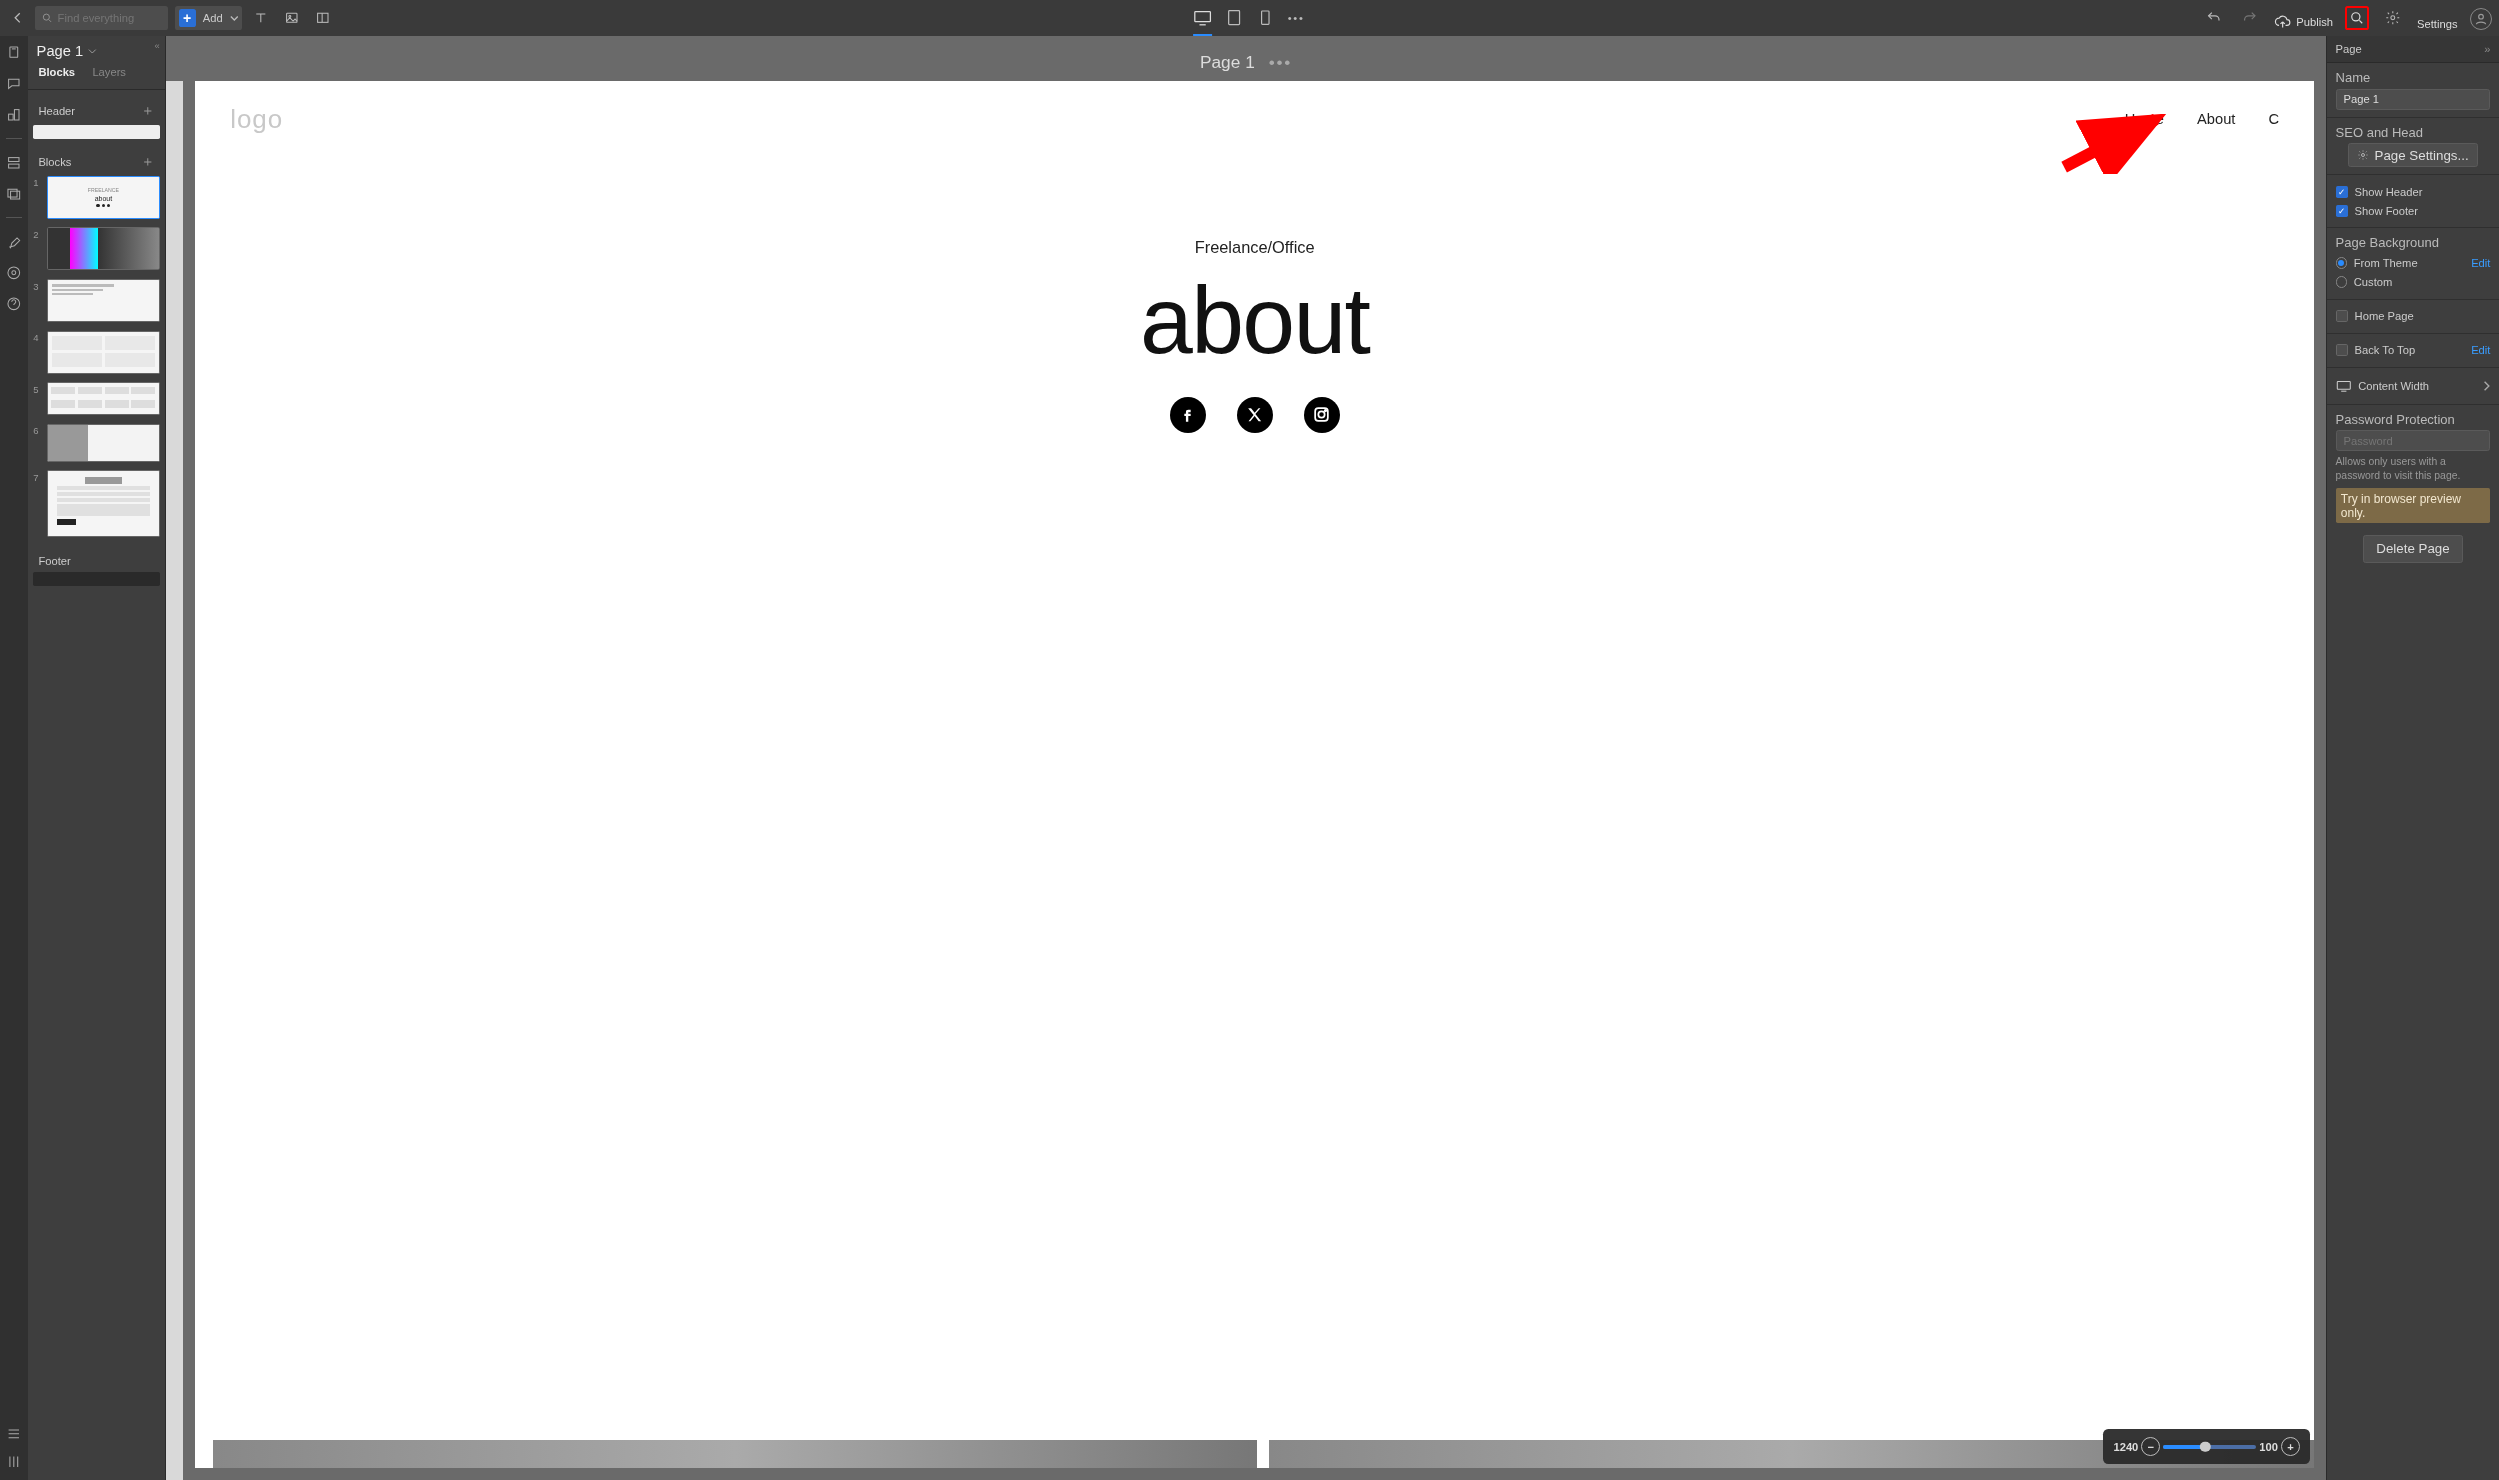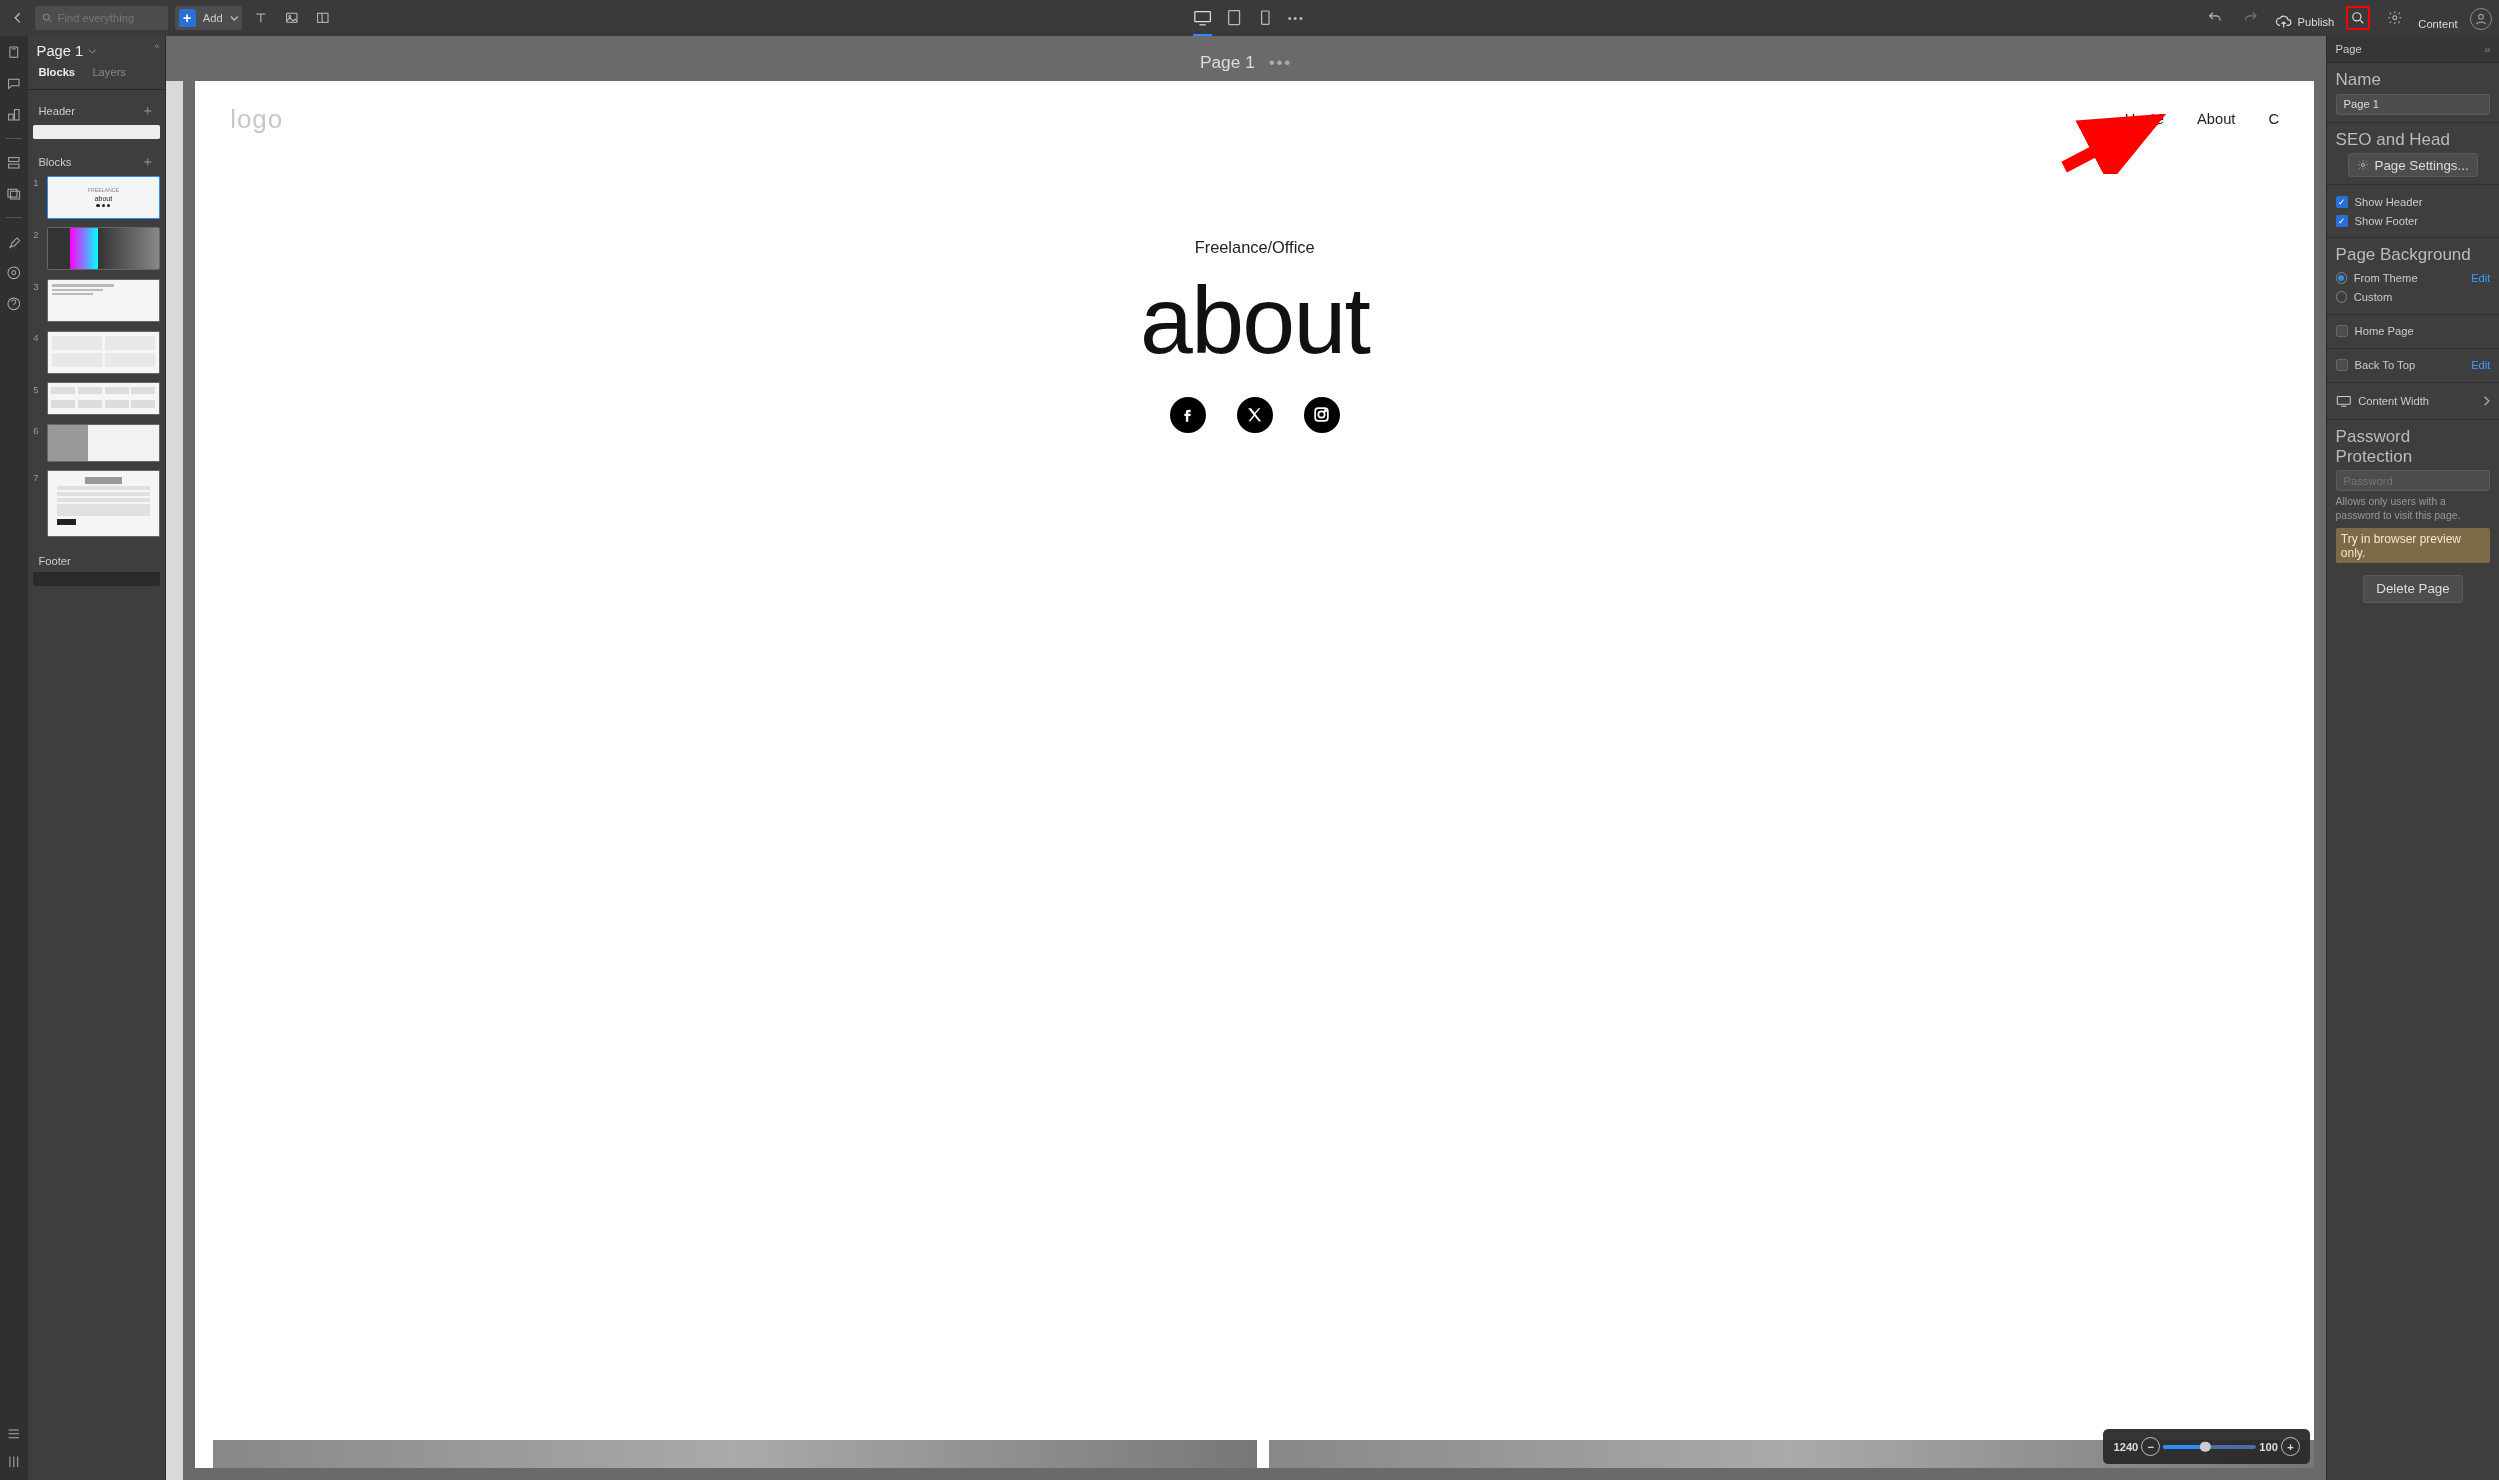--- a/index.html
+++ b/index.html
@@ -83,21 +83,21 @@
 .zoom-track { width:93px; height:4.3px; background:#4b6da5; border-radius:2.6px; position:relative;}
 .zoom-track .fill { position:absolute; left:0; top:0; bottom:0; width:45%; background:#2a8cff; border-radius:2.6px;}
 .zoom-track .knob { position:absolute; left:45%; top:50%; width:10.4px; height:10.4px; border-radius:50%; background:#ccc; transform:translate(-50%,-50%);}
 .zoom-btn { width:19px;height:19px;border:1.7px solid #bbb;border-radius:50%;display:flex;align-items:center;justify-content:center;font-weight:bold;}
 
 
 .panel { width:173px; background:#3e3e3e; border-left:0.9px solid #2a2a2a; color:#ccc; overflow:auto;}
 .panel-head { display:flex; align-items:center; justify-content:space-between; padding:7px 8.6px; background:#363636; border-bottom:0.9px solid #2a2a2a;}
 .panel-sec { padding:7px 8.6px; border-bottom:0.9px solid #2f2f2f;}
 .panel-sec.noborder{border-bottom:0;}
-.lbl-sm { color:#bbb; font-size:17px; margin-bottom:3.5px; display:block;}
+.lbl-sm { color:#bbb; font-size:13px; margin-bottom:3.5px; display:block;}
 .inp { width:100%; height:21px; background:#4d4d4d; border:0.9px solid #5a5a5a; border-radius:2.6px; color:#ddd; padding:0 7px; font-size:11.2px;}
 .btn-settings { display:flex; align-items:center; gap:5.2px; background:#4d4d4d; border:0.9px solid #5a5a5a; border-radius:2.6px; padding:3.5px 8.6px; color:#ddd; margin:3.5px auto 0;}
 .chk-row, .rad-row { display:flex; align-items:center; gap:7px; padding:3.5px 0;}
 .chk { width:12px; height:12px; background:#2a6fd6; border-radius:1.7px; display:flex; align-items:center; justify-content:center; color:#fff; font-size:8.6px;}
 .chk.empty { background:#4d4d4d; border:0.9px solid #666;}
 .rad { width:11.2px; height:11.2px; border-radius:50%; border:0.9px solid #888; display:flex; align-items:center; justify-content:center;}
 .rad.sel::after{content:"";width:6px;height:6px;border-radius:50%;background:#2a8cff;}
 .edit-link { color:#3a9dff; font-size:11.2px; }
 .row-flex { display:flex; align-items:center; justify-content:space-between;}
 .cw-row { display:flex; align-items:center; gap:3px; padding:5.2px 0;}
@@ -197,21 +197,21 @@
           <circle cx="10" cy="10" r="7"></circle>
           <path d="M21 21l-5-5"></path>
         </svg>
     </div>
     <div class="tool-icon">
         <svg class="ico" viewBox="0 0 24 24" stroke="#bbb" stroke-width="1.6" fill="none">
           <circle cx="12" cy="12" r="3"></circle>
           <path d="M12 2v3M12 19v3M4.2 4.2l2.1 2.1M17.7 17.7l2.1 2.1M2 12h3M19 12h3M4.2 19.8l2.1-2.1M17.7 6.3l2.1-2.1"></path>
         </svg>
       </div>
-    <span class="premium">Content</span>
+    <span class="premium">Settings</span>
     <div class="avatar">
         <svg width="14" height="14" viewBox="0 0 24 24" stroke="#999" stroke-width="2" fill="none">
           <circle cx="12" cy="8" r="4"></circle>
           <path d="M4 21c1-5 15-5 16 0"></path>
         </svg>
       </div>
   </div>
 </div>
 
 <div class="main">

